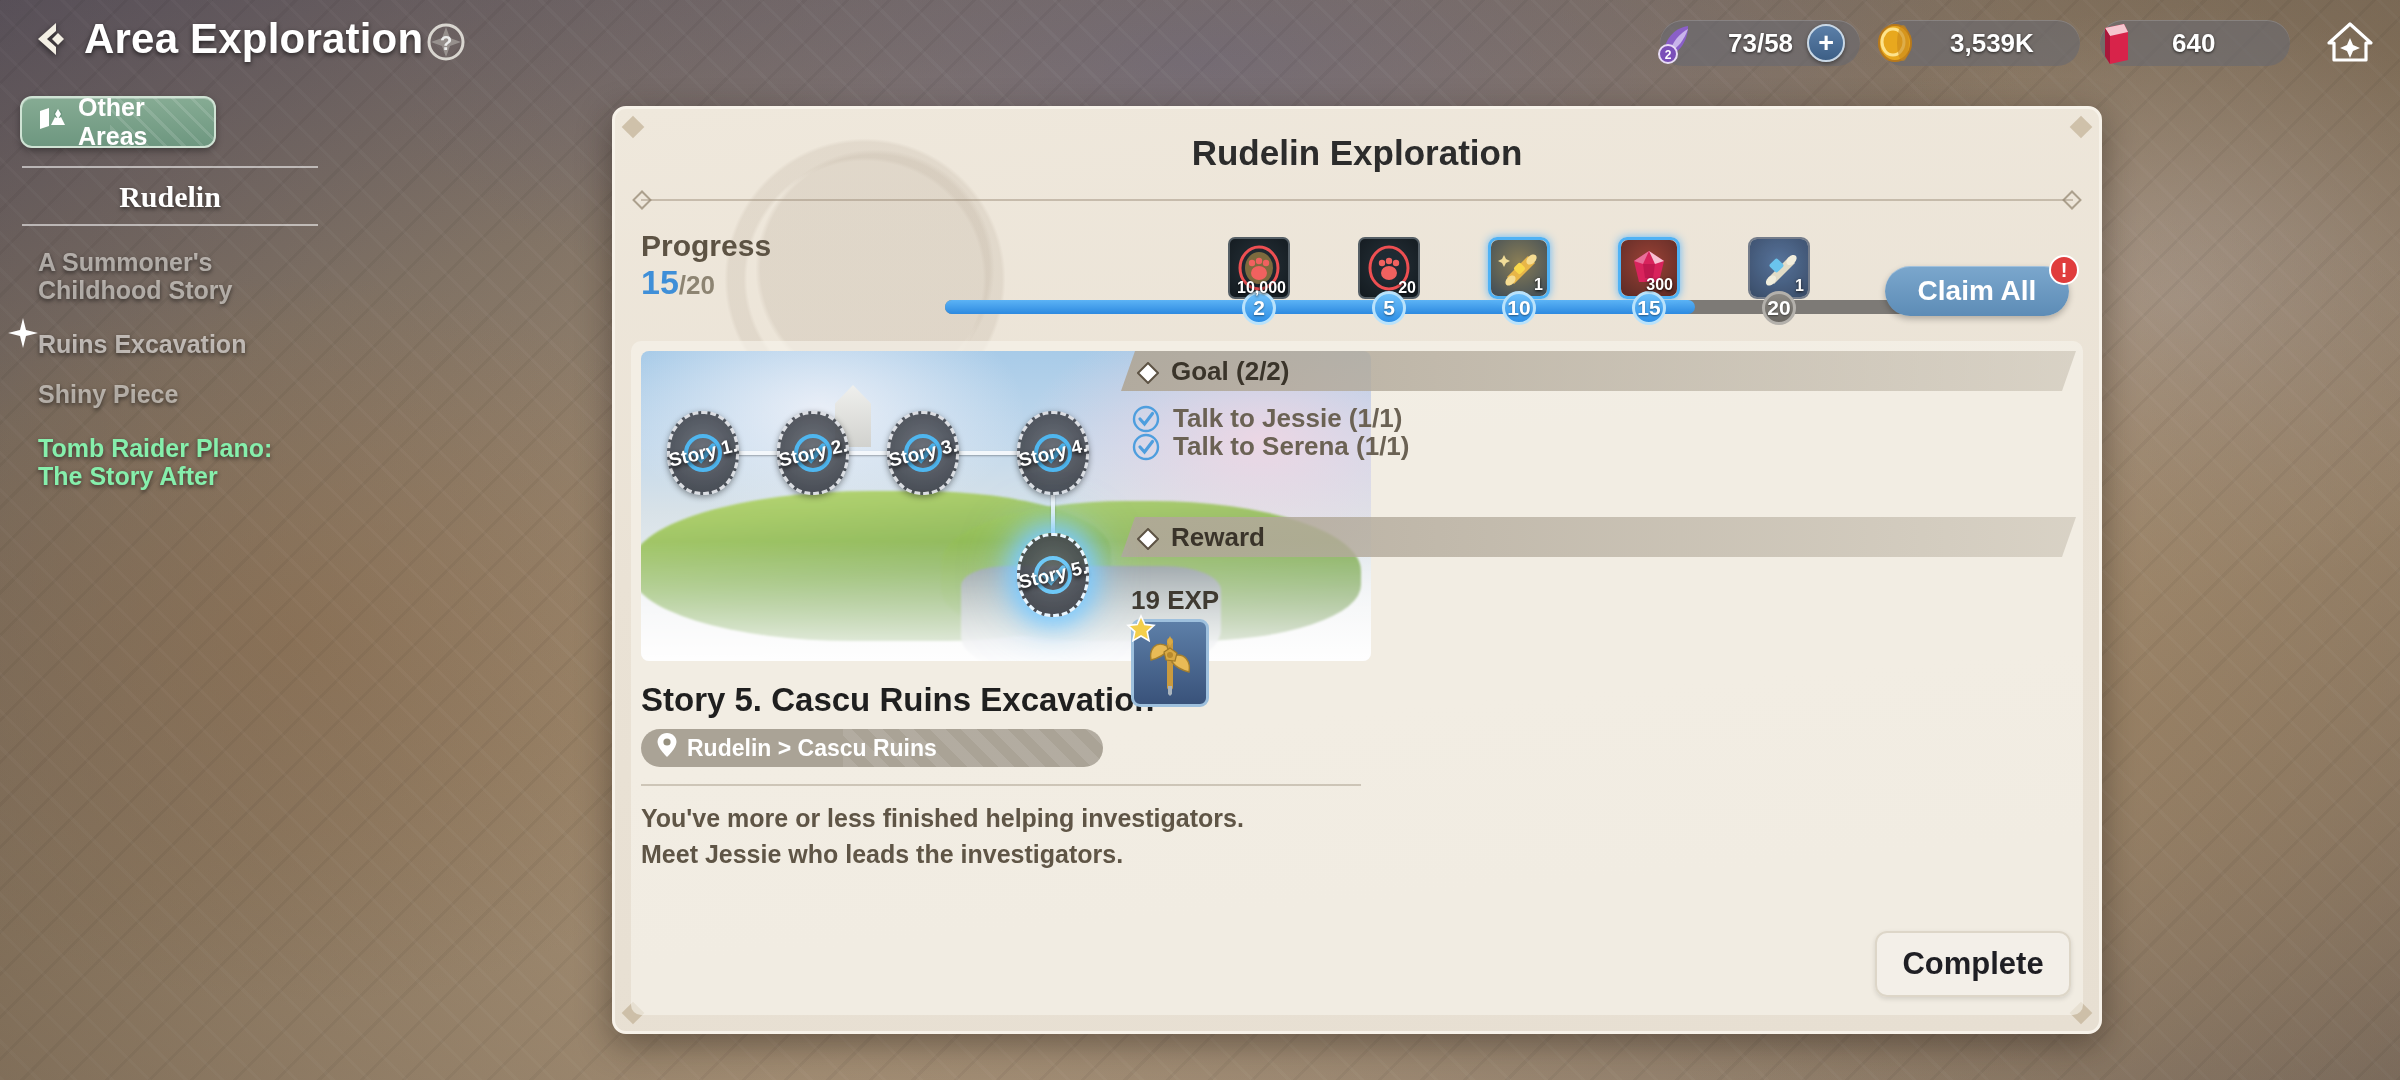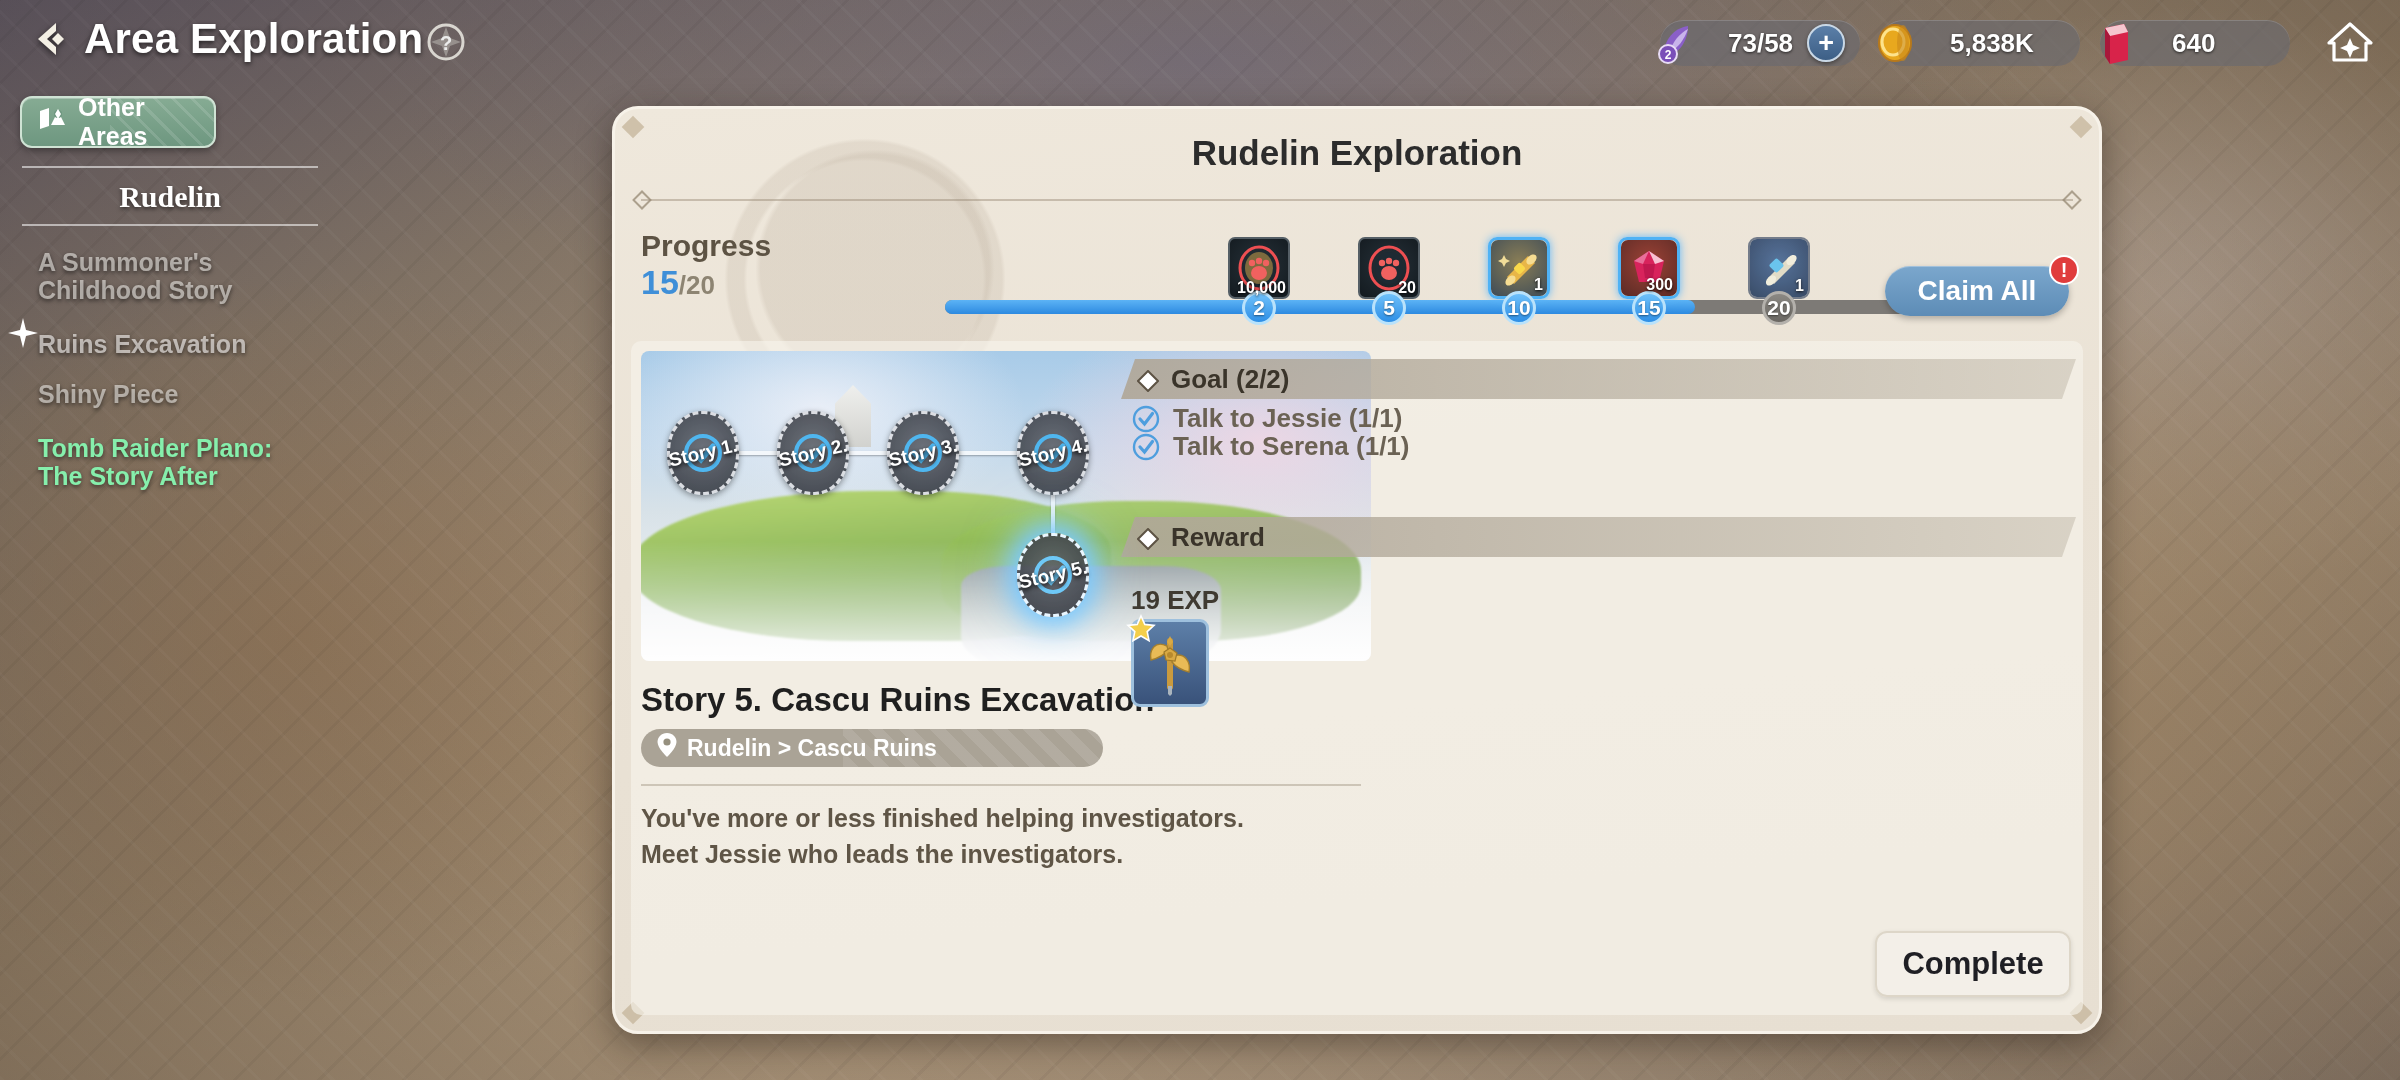--- a/index.html
+++ b/index.html
@@ -92,21 +92,21 @@
     cursor:pointer; position:relative;
   }
   .side-item.active { color:#86efac; }
   .side-item.selected { color:rgba(228,225,222,.72); }
   .sparkle { position:absolute; left:8px; top:14px; width:30px; height:30px; }
 
   
   #panel {
     position:absolute; left:612px; top:106px; width:1490px; height:928px; z-index:10;
     background:linear-gradient(175deg,#efe8dc 0%,#eae2d5 45%,#e7dfd2 100%);
-    border:3px solid #f7f2e9; border-radius:26px;
+    border:3px solid #f7f2e9; border-radius:14px;
     box-shadow:0 10px 34px rgba(30,22,16,.45);
     overflow:hidden;
   }
   #panel:before{
     content:""; position:absolute; left:0; top:-60px; width:760px; height:420px;
     background:
       radial-gradient(ellipse 260px 260px at 260px 220px, rgba(198,186,170,.35) 0 44%, transparent 46%),
       radial-gradient(ellipse 190px 190px at 250px 230px, transparent 0 62%, rgba(198,186,170,.3) 64% 72%, transparent 74%);
     pointer-events:none;
   }
@@ -315,21 +315,21 @@
   </div>
 
   <div class="cur-pill" style="left:1880px; width:200px; padding-left:70px;">
     <span class="cur-icon">
       <svg width="58" height="58" viewBox="0 0 58 58">
         <ellipse cx="27" cy="29" rx="16" ry="18" fill="#e8a81e" stroke="#b8791a" stroke-width="2"></ellipse>
         <ellipse cx="25" cy="28" rx="11" ry="13" fill="none" stroke="#fde38c" stroke-width="3"></ellipse>
         <ellipse cx="35" cy="29" rx="6" ry="18" fill="#c9891a" opacity=".6"></ellipse>
       </svg>
     </span>
-    <span class="cur-val">5,838K</span>
+    <span class="cur-val">3,539K</span>
   </div>
 
   <div class="cur-pill" style="left:2100px; width:190px; padding-left:72px;">
     <span class="cur-icon">
       <svg width="58" height="58" viewBox="0 0 58 58">
         <path d="M17 14 L36 10 L40 18 L40 46 L22 50 L17 42 Z" fill="#d8234a"></path>
         <path d="M17 14 L36 10 L40 18 L22 22 Z" fill="#f5c6cf"></path>
         <path d="M22 22 L22 50 L17 42 L17 14 Z" fill="#a8173a"></path>
       </svg>
     </span>
@@ -560,21 +560,21 @@
           <circle cx="11" cy="10" r="3.6" fill="#96907f"></circle>
         </svg>
       </span>
       <span>Rudelin &gt; Cascu Ruins</span>
     </div>
 
     <div id="desc-rule"></div>
     <div id="story-desc" style="white-space:pre-line;">You've more or less finished helping investigators.
 Meet Jessie who leads the investigators.</div>
 
-    <div class="sect-head" style="top:18px;">
+    <div class="sect-head" style="top:10px;">
       <span class="sect-dia">
         <svg width="22" height="22" viewBox="0 0 22 22">
           <path d="M11 1 L21 11 L11 21 L1 11 Z" fill="#fff" stroke="#5d5344" stroke-width="2"></path>
         </svg>
       </span>
       <span>Goal (2/2)</span>
     </div>
 
     <div class="goal-row" style="top:62px;">
       <span class="goal-check">

